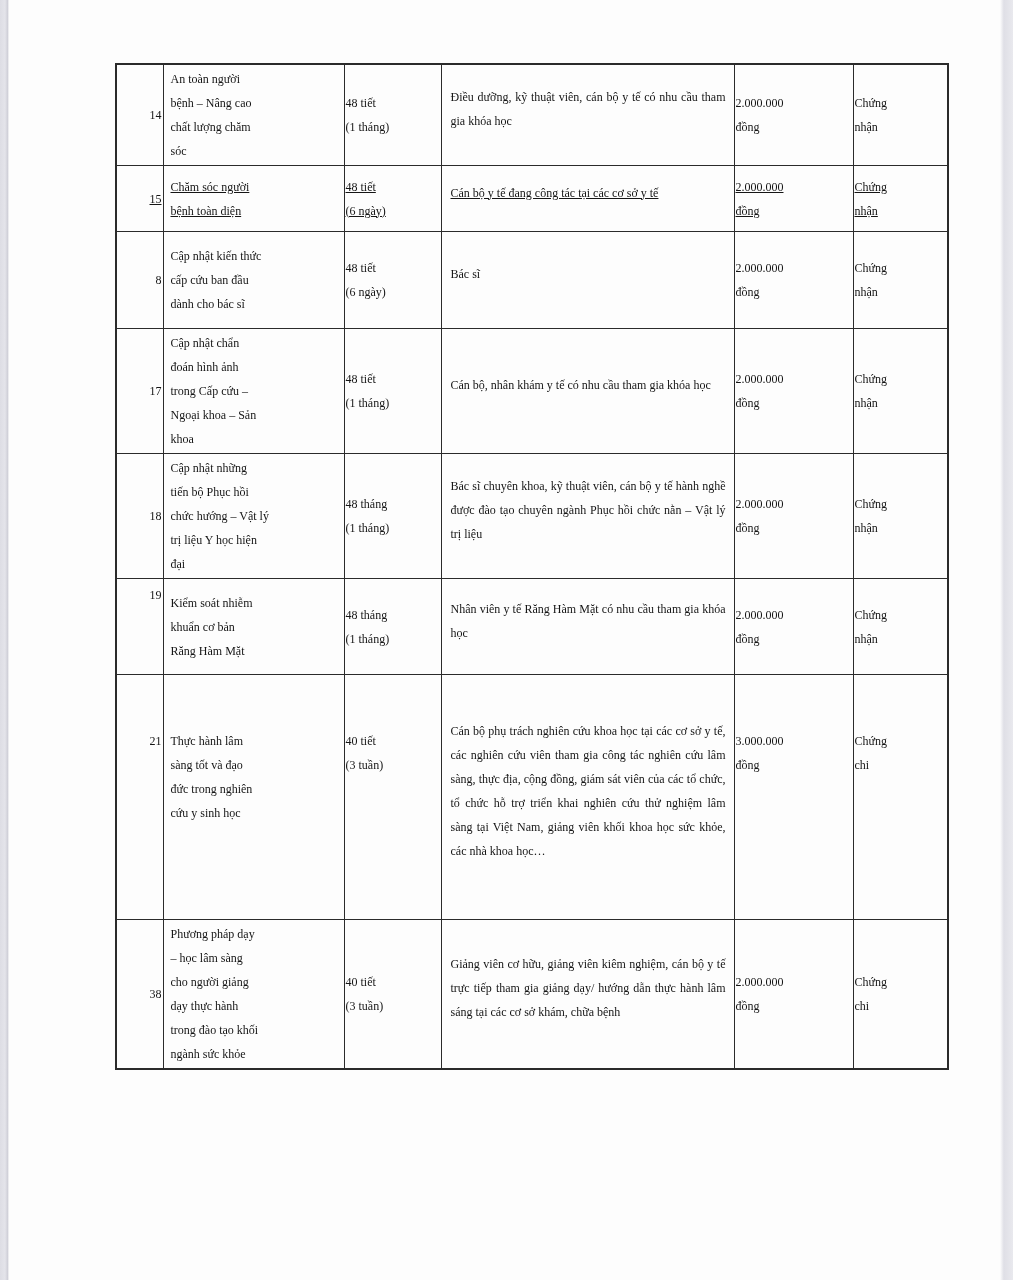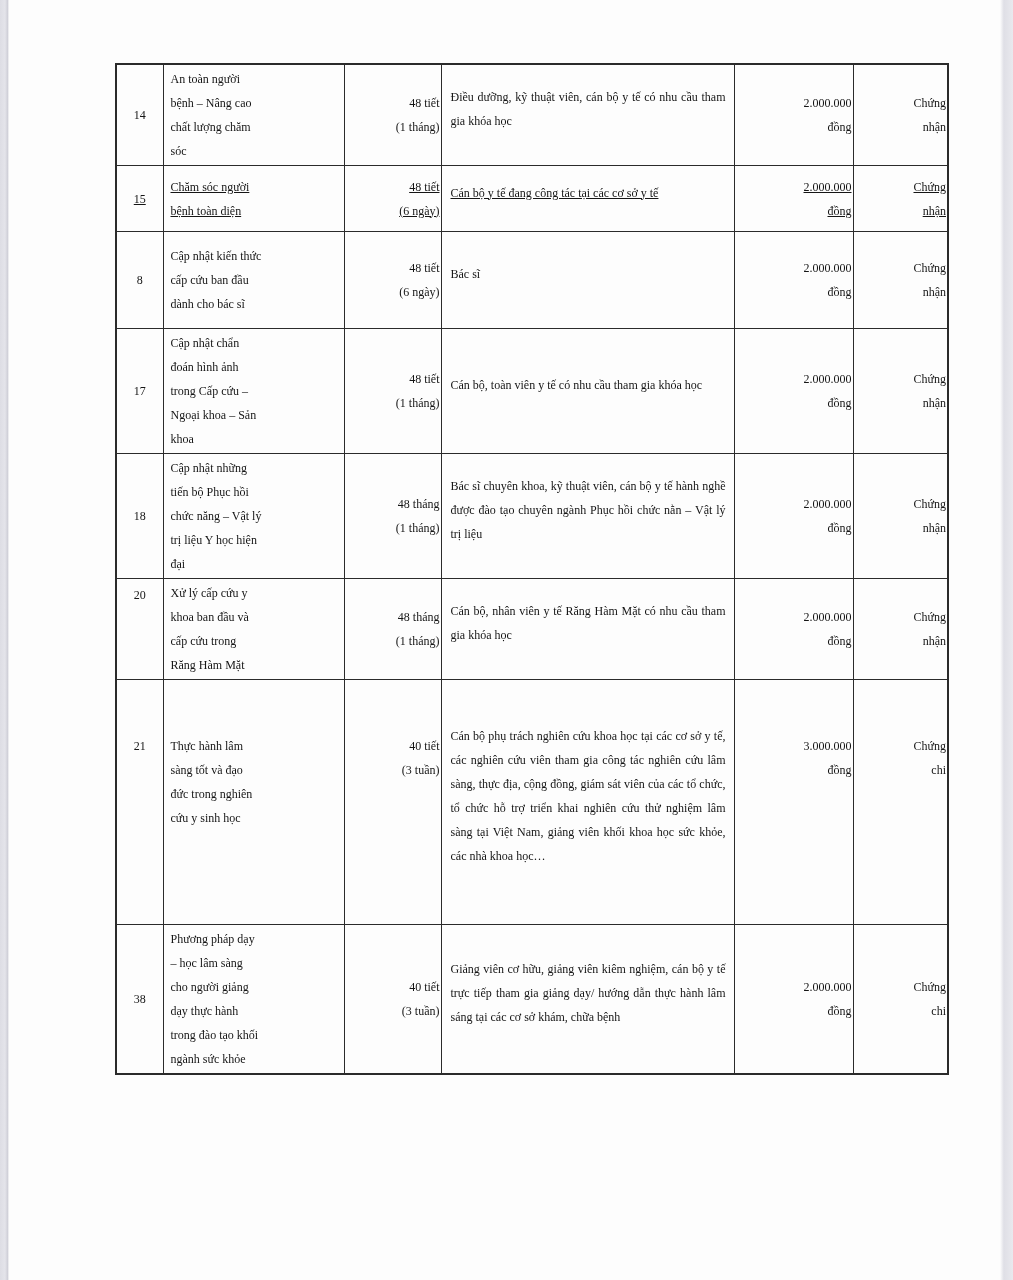--- a/index.html
+++ b/index.html
@@ -28,29 +28,29 @@
     vertical-align:middle;
     overflow:hidden;
   }
   col.c-no{width:47px;}
   col.c-name{width:181px;}
   col.c-dur{width:97px;}
   col.c-aud{width:293px;}
   col.c-fee{width:119px;}
   col.c-cert{width:95px;}
 
-  td.no{text-align:center;}
+  td.no{text-align:right;}
   td.name{
     vertical-align:top;
     text-align:left;
     padding:2px 4px 2px 7px;
     white-space:pre-line;
   }
   td.dur,td.fee,td.cert{
-    text-align:right;
+    text-align:left;
     white-space:pre-line;
   }
   td.aud{
     text-align:justify;
     padding:2px 8px 14px 9px;
   }
   
   tr.r14{height:95px;}
   tr.r15{height:66px;text-decoration:underline;}
   tr.r16{height:97px;}
@@ -123,50 +123,49 @@
       </tr>
       <tr class="r17">
         <td class="no">17</td>
         <td class="name">Cập nhật chẩn
 đoán hình ảnh
 trong Cấp cứu –
 Ngoại khoa – Sản
 khoa</td>
         <td class="dur">48 tiết
 (1 tháng)</td>
-        <td class="aud">Cán bộ, toàn viên y tế có nhu cầu tham gia khóa học</td>
+        <td class="aud">Cán bộ, nhân khám y tế có nhu cầu tham gia khóa học</td>
         <td class="fee">2.000.000
 đồng</td>
         <td class="cert">Chứng
 nhận</td>
       </tr>
       <tr class="r18">
         <td class="no">18</td>
         <td class="name">Cập nhật những
 tiến bộ Phục hồi
-chức năng – Vật lý
+chức hướng – Vật lý
 trị liệu Y học hiện
 đại</td>
         <td class="dur">48 tháng
 (1 tháng)</td>
         <td class="aud">Bác sĩ chuyên khoa, kỹ thuật viên, cán bộ y tế hành nghề được đào tạo chuyên ngành Phục hồi chức nằn – Vật lý trị liệu</td>
         <td class="fee">2.000.000
 đồng</td>
         <td class="cert">Chứng
 nhận</td>
       </tr>
-      <tr class="r20">
-        <td class="no">20</td>
-        <td class="name">Xử lý cấp cứu y
-khoa ban đầu và
-cấp cứu trong
+      <tr class="r19">
+        <td class="no">19</td>
+        <td class="name">Kiểm soát nhiễm
+khuẩn cơ bản
 Răng Hàm Mặt</td>
         <td class="dur">48 tháng
 (1 tháng)</td>
-        <td class="aud">Cán bộ, nhân viên y tế Răng Hàm Mặt có nhu cầu tham gia khóa học</td>
+        <td class="aud">Nhân viên y tế Răng Hàm Mặt có nhu cầu tham gia khóa học</td>
         <td class="fee">2.000.000
 đồng</td>
         <td class="cert">Chứng
 nhận</td>
       </tr>
       <tr class="r21">
         <td class="no">21</td>
         <td class="name">Thực hành lâm
 sàng tốt và đạo
 đức trong nghiên

